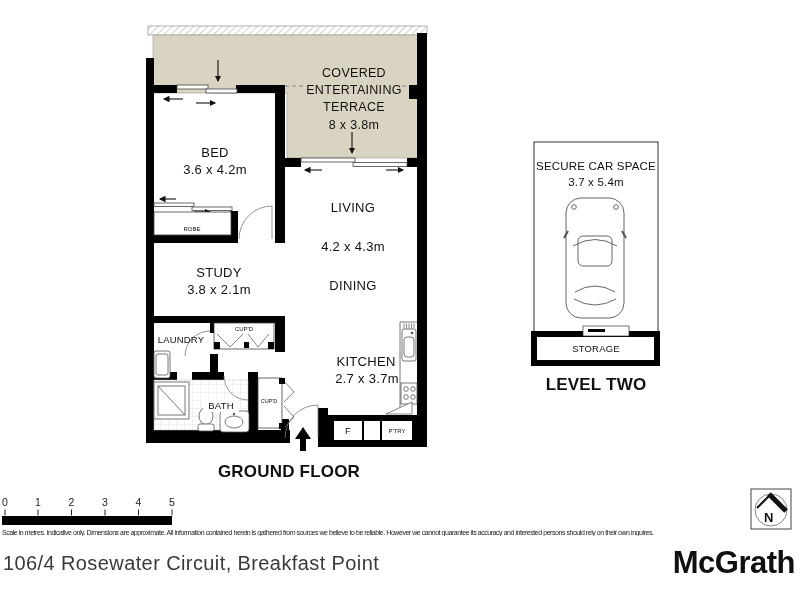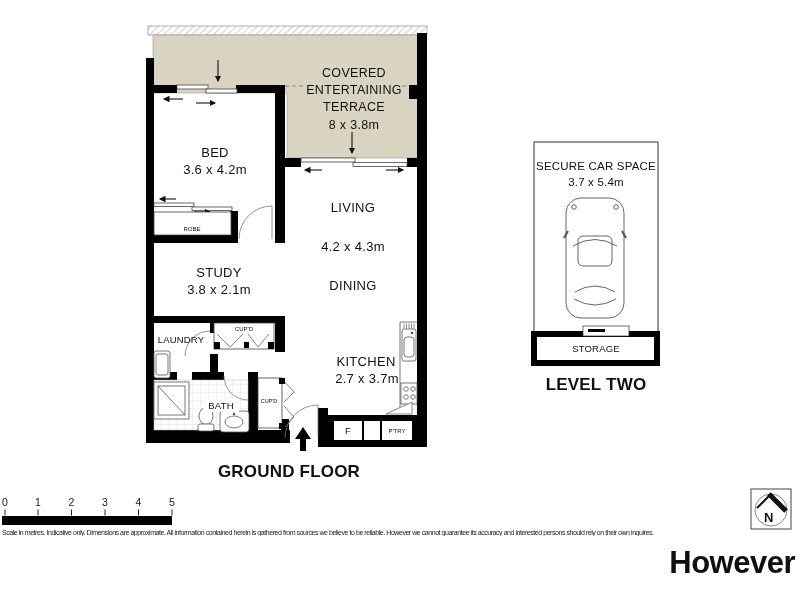--- a/index.html
+++ b/index.html
@@ -242,15 +242,16 @@
   <g>
     <rect x="751" y="489" width="40" height="40" fill="#fff" stroke="#444" stroke-width="1"></rect>
     <circle cx="771" cy="510" r="16" fill="none" stroke="#666" stroke-width="0.8"></circle>
     <line x1="757" y1="508" x2="770" y2="495" stroke="#111" stroke-width="2"></line>
     <line x1="769" y1="494" x2="786" y2="511" stroke="#111" stroke-width="5"></line>
     <text x="764" y="522" font-size="13" font-weight="bold">N</text>
   </g>
 </svg>
 
   <div id="disclaimer">Scale in metres. Indicative only. Dimensions are approximate. All information contained herein is gathered from sources we believe to be reliable. However we cannot guarantee its accuracy and interested persons should rely on their own inquires.</div>
-  <div id="brand">However</div>
+  <div id="address">106/4 Rosewater Circuit, Breakfast Point</div>
+  <div id="brand">McGrath</div>
 
 </div>
 
 </body></html>

